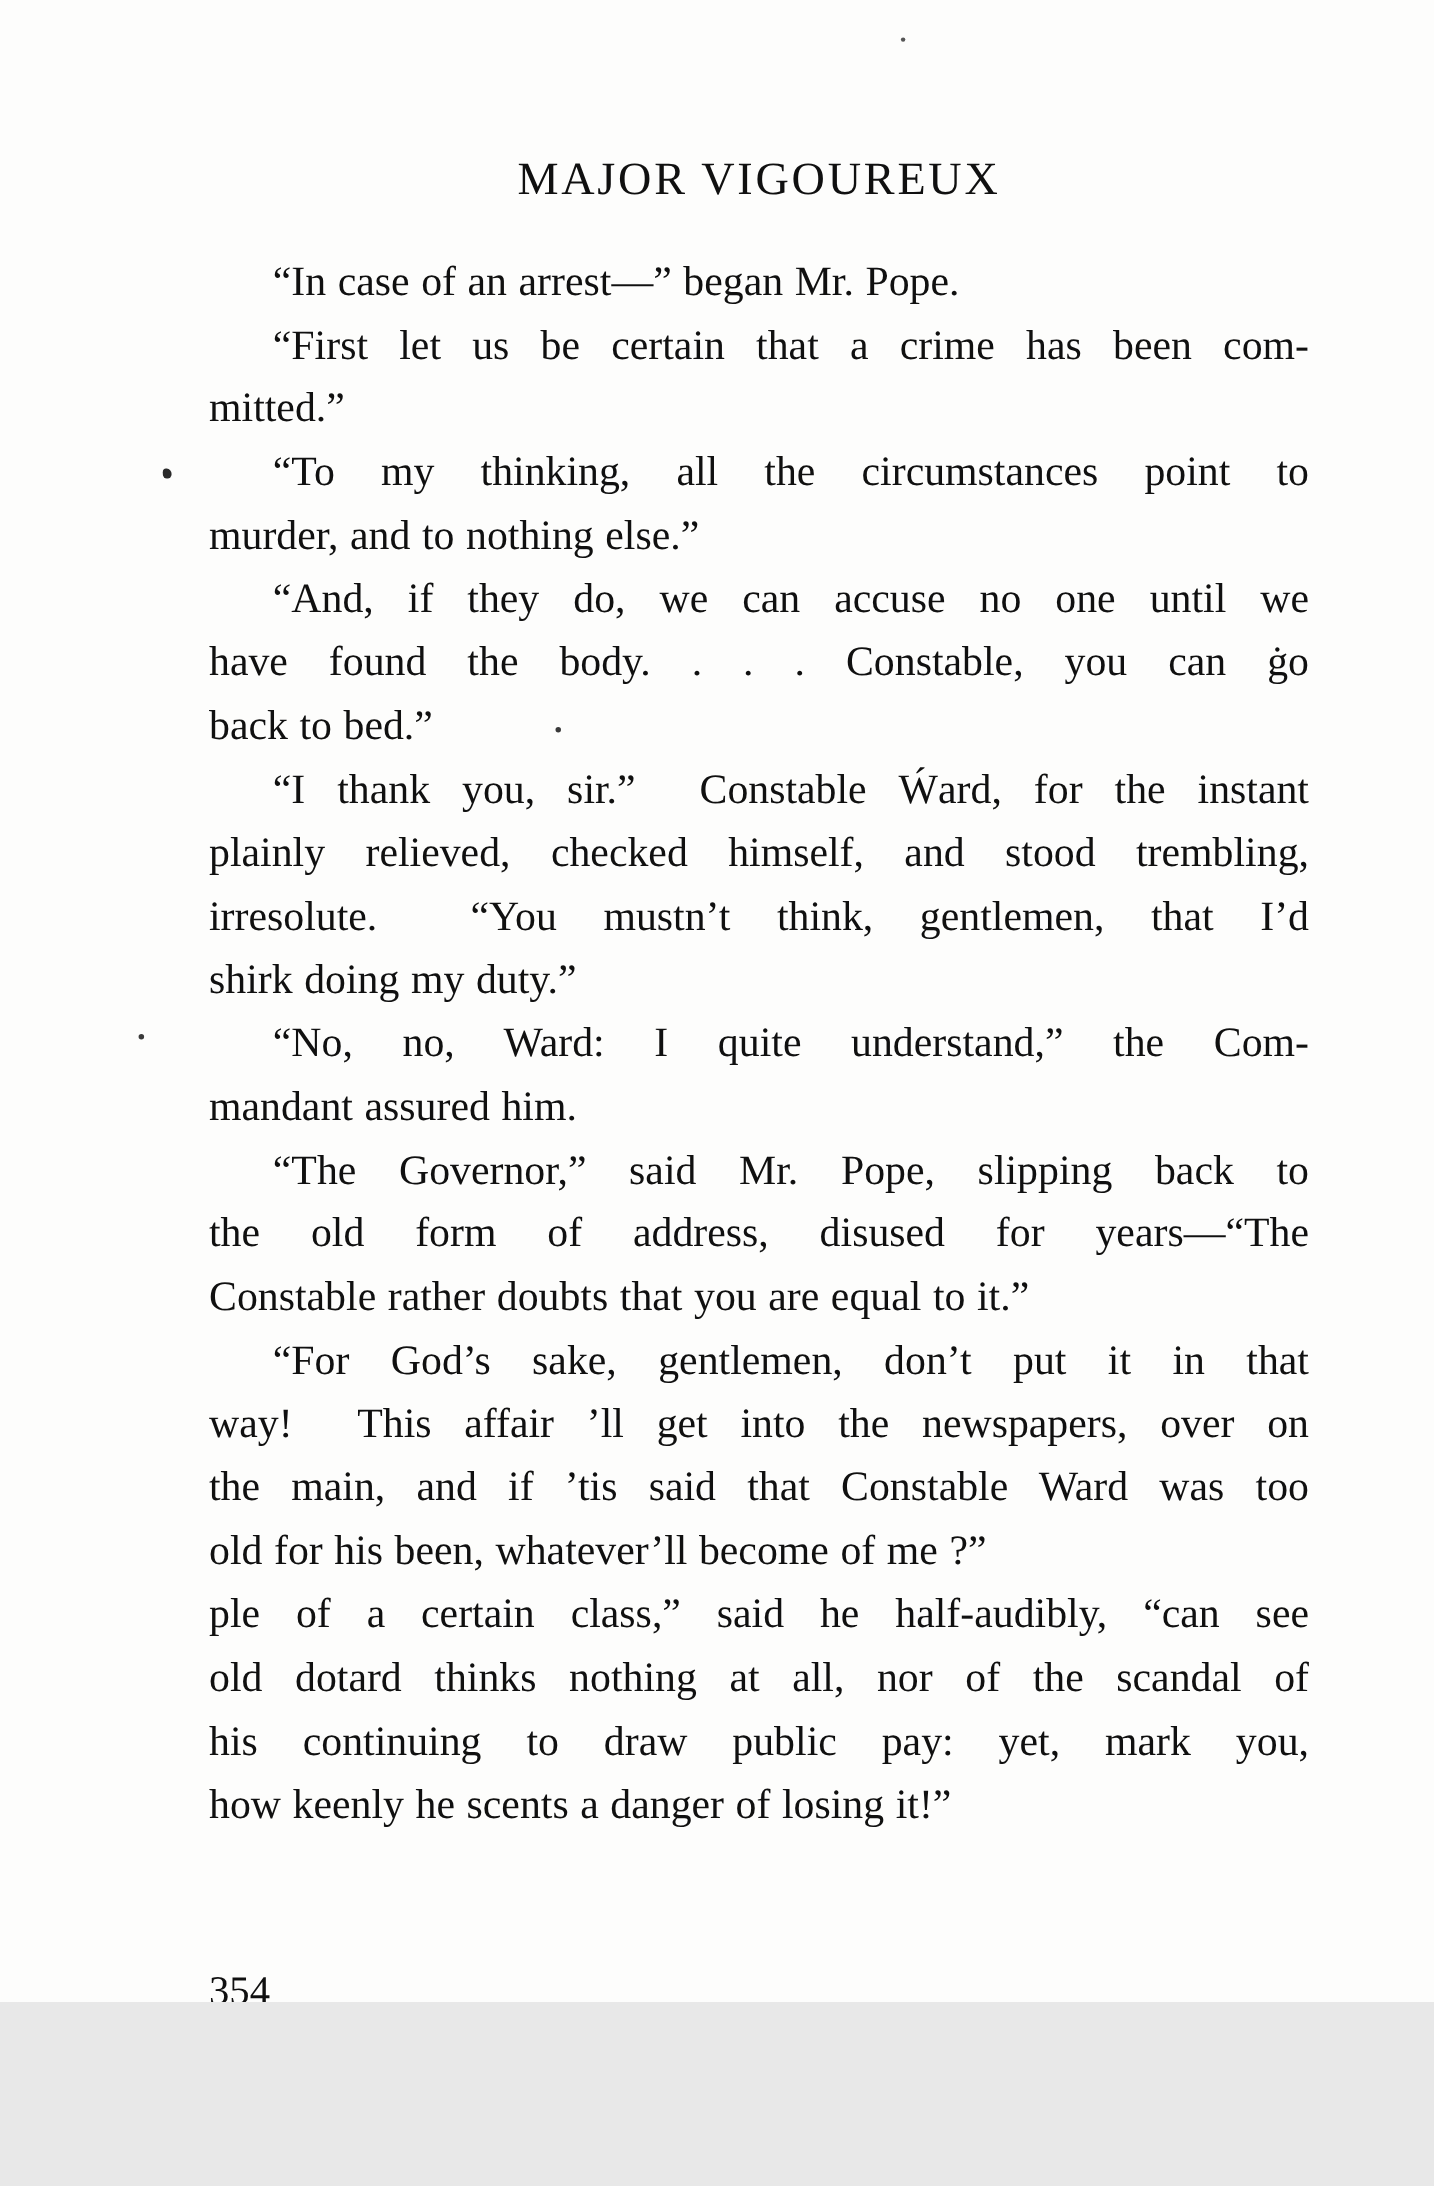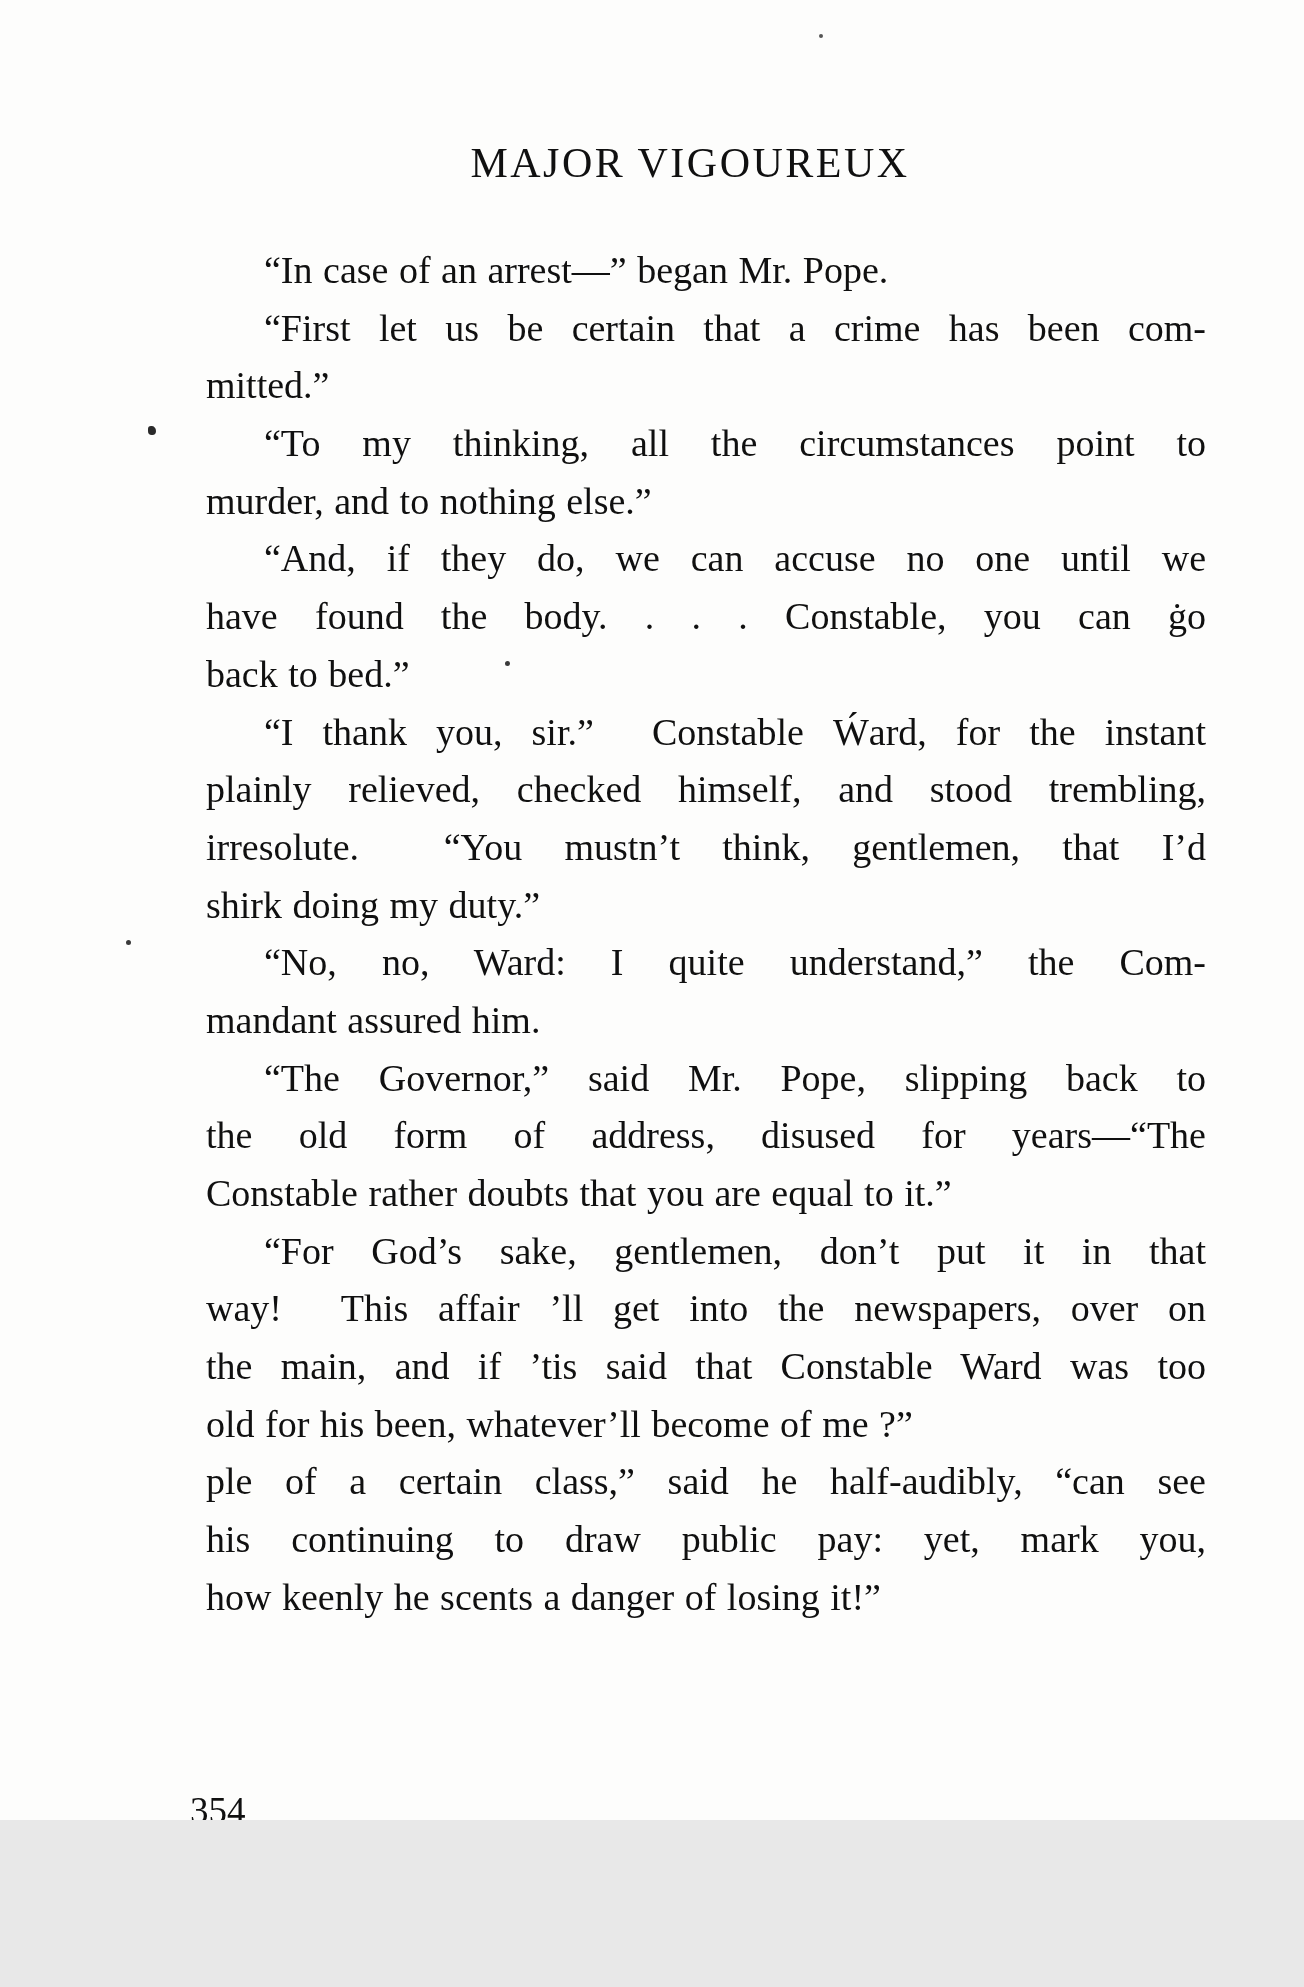--- a/index.html
+++ b/index.html
@@ -16,21 +16,21 @@
     position:absolute;
     left:190px;top:134px;width:1000px;
     text-align:center;
     font-size:42px;
     letter-spacing:2.5px;
     line-height:58px;
     white-space:pre;
   }
   .body-text{
     position:absolute;
-    left:206px;top:228px;width:1000px;margin-top:14px;
+    left:190px;top:228px;width:1000px;
   }
   .line{
     font-size:38px;
     line-height:57.7px;
     height:57.7px;
     text-align:justify;
     text-align-last:justify;
     white-space:pre-wrap;
     word-spacing:1px;
   }
@@ -72,20 +72,21 @@
     <div class="line ind">“No, no, Ward: I quite understand,” the Com-</div>
     <div class="line end">mandant assured him.</div>
     <div class="line ind">“The Governor,” said Mr. Pope, slipping back to</div>
     <div class="line">the old form of address, disused for years—“The</div>
     <div class="line end">Constable rather doubts that you are equal to it.”</div>
     <div class="line ind">“For God’s sake, gentlemen, don’t put it in that</div>
     <div class="line">way!  This affair ’ll get into the newspapers, over on</div>
     <div class="line">the main, and if ’tis said that Constable Ward was too</div>
     <div class="line end">old for his been, whatever’ll become of me ?”</div>
     <div class="line">ple of a certain class,” said he half-audibly, “can see</div>
+    <div class="line">old dotard thinks nothing at all, nor of the scandal of</div>
     <div class="line">his continuing to draw public pay: yet, mark you,</div>
     <div class="line end">how keenly he scents a danger of losing it!”</div>
   </div>
 
   <div class="folio">354</div>
 
   <span class="speck a"></span>
   <span class="speck b"></span>
   <span class="speck c"></span>
   <span class="speck d"></span>

